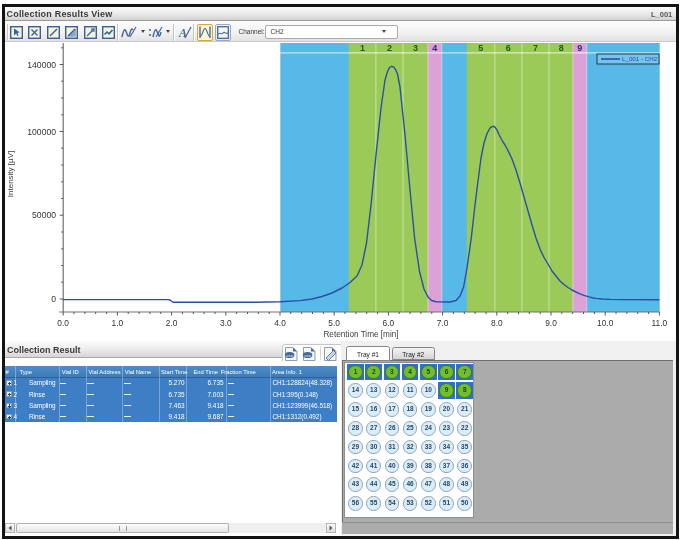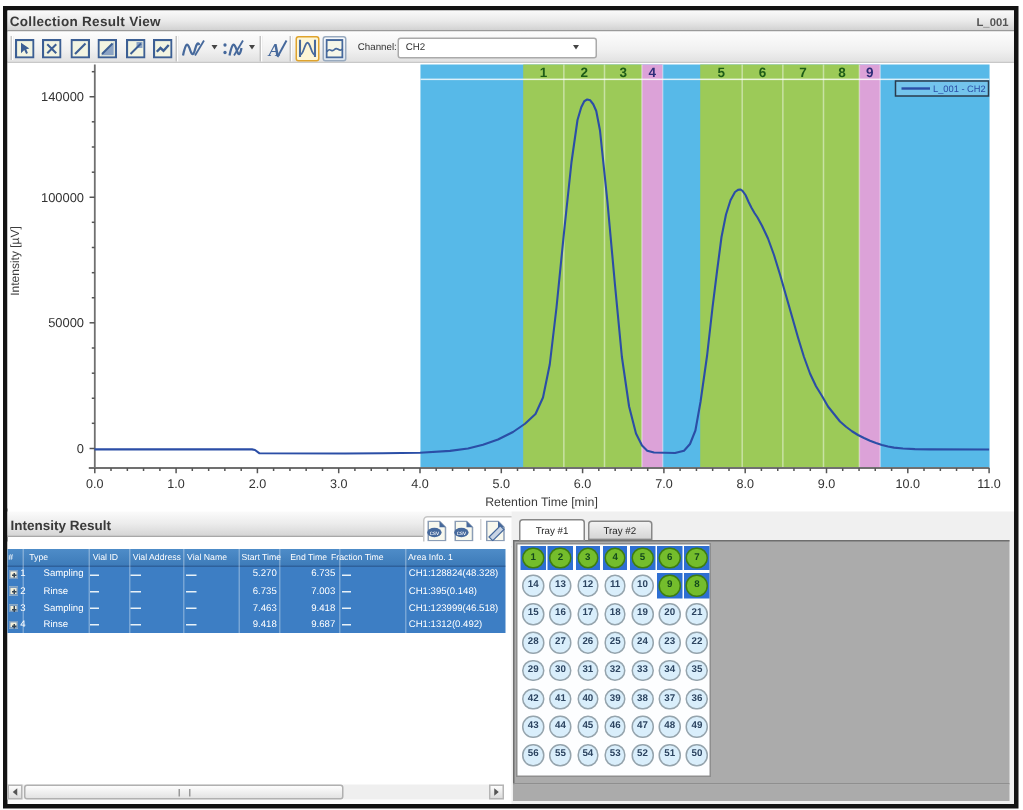--- a/index.html
+++ b/index.html
@@ -28,21 +28,21 @@
   #gridbox{left:344px;top:362px;width:130px;height:156px;background:#fdfeff;border:1px solid #8e8e8e;box-sizing:border-box;}
   .vial{position:absolute;width:14.6px;height:14.6px;border-radius:50%;background:#d9eefb;border:1.2px solid #95a4ad;box-sizing:border-box;text-align:center;font-size:6.5px;font-weight:bold;color:#2c4460;line-height:12.2px;font-family:"Liberation Sans",sans-serif;}
   .vsel{background:#74bd2c;border:1.2px solid #3e7d10;color:#14491c;}
   .vbg{position:absolute;width:16.8px;height:16.8px;background:#2e6fd2;}
 </style>
 </head>
 <body>
 <div class="abs" id="blackframe"></div>
 <div class="abs" id="content"></div>
 <div class="abs" id="titlebar"></div>
-<div class="abs" id="titletext">Collection Result View</div>
+<div class="abs" id="titletext">Collection Results View</div>
 <div class="abs" id="l001">L_001</div>
 <div class="abs" id="toolbar"></div>
 <div class="abs" style="left:6.5px;top:24px;width:1px;height:16px;background:#c9c9c9;border-right:1px solid #fff"></div>
 <svg class="abs" style="left:10.0px;top:25.5px" width="13" height="13" viewBox="0 0 13 13">
     <rect x="0.7" y="0.7" width="11.6" height="11.6" fill="#f2f4e2" stroke="#3c5f94" stroke-width="1.4"></rect>
     <path d="M4 2.5 L4 9.5 L6.2 7.4 L7.4 10 L8.6 9.4 L7.5 6.9 L9.6 6.3 Z" fill="#3c5f94"></path>
   </svg>
 <svg class="abs" style="left:28.4px;top:25.5px" width="13" height="13" viewBox="0 0 13 13">
     <rect x="0.7" y="0.7" width="11.6" height="11.6" fill="#f2f4e2" stroke="#3c5f94" stroke-width="1.4"></rect>
     <path d="M3.5 9.5 L9.5 3.5 M3.5 3.5 L9.5 9.5" stroke="#3c5f94" stroke-width="1.4" fill="none"></path>
@@ -215,21 +215,21 @@
 <text x="56" y="218.2" font-size="8.6" fill="#333" text-anchor="end" font-family="Liberation Sans, sans-serif">50000</text>
 <text x="56" y="134.5" font-size="8.6" fill="#333" text-anchor="end" font-family="Liberation Sans, sans-serif">100000</text>
 <text x="56" y="67.5" font-size="8.6" fill="#333" text-anchor="end" font-family="Liberation Sans, sans-serif">140000</text>
 <text x="12.5" y="174" font-size="8" fill="#3d3d3d" text-anchor="middle" font-family="Liberation Sans, sans-serif" transform="rotate(-90 12.5 174)">Intensity [µV]</text>
 <polyline points="63.0,299.6 168.0,299.6 170.0,300.0 173.0,302.2 230.0,302.3 255.0,302.2 280.0,301.8 300.0,300.6 312.0,299.0 322.0,296.5 332.0,293.0 342.0,288.0 350.0,282.5 357.0,276.0 362.0,265.0 366.5,243.0 371.0,205.0 376.0,155.0 381.0,108.0 385.0,80.0 387.5,71.5 389.5,67.5 391.5,66.3 393.5,66.9 395.5,69.5 397.5,74.0 400.0,87.0 405.0,135.0 410.0,190.0 414.6,238.0 419.4,271.0 424.0,289.0 428.0,297.0 431.5,300.5 436.0,301.7 450.0,302.0 456.0,300.5 460.0,296.0 463.6,287.0 467.0,268.0 471.4,237.0 475.0,205.0 478.0,181.0 481.0,158.0 484.0,143.0 487.0,133.5 490.0,128.0 492.0,126.6 493.5,126.3 495.0,127.2 497.0,130.0 499.0,134.5 501.0,138.5 503.0,142.0 505.0,145.0 508.0,150.5 512.0,159.0 516.0,170.0 520.0,183.0 524.0,197.0 528.0,211.0 532.0,225.0 536.0,238.0 540.0,249.0 544.0,257.5 548.0,264.0 552.0,271.0 556.0,276.0 560.0,281.0 564.0,284.5 568.0,287.5 572.0,290.0 576.0,292.0 580.0,293.8 584.0,295.3 588.0,296.6 592.0,297.7 596.0,298.4 602.0,299.0 610.0,299.4 620.0,299.6 659.4,299.7" fill="none" stroke="#2b4ea6" stroke-width="1.4" stroke-linejoin="round"></polyline>
 <rect x="597" y="54" width="62" height="10" fill="#74c4ec" stroke="#2a3b4c" stroke-width="1"></rect>
 <line x1="601" y1="59" x2="620" y2="59" stroke="#2b4ea6" stroke-width="1.6"></line>
 <text x="622" y="61.3" font-size="6.2" fill="#2b4ea6" font-family="Liberation Sans, sans-serif">L_001 - CH2</text>
 </svg>
 <div class="abs" id="crheader"></div>
-<div class="abs" id="crtext">Intensity Result</div>
+<div class="abs" id="crtext">Collection Result</div>
 <div class="abs" id="criconbox"></div>
 <svg class="abs" style="left:284.3px;top:346.5px" width="14" height="14" viewBox="0 0 14 14">
 <path d="M1.5 0.5 L9 0.5 L13 4.5 L13 13.5 L1.5 13.5 Z" fill="#f8f8ee" stroke="#8b9db5" stroke-width="1"></path>
 <path d="M9 0.5 L13 4.5 L9 4.5 Z" fill="#46699c"></path>
     <ellipse cx="5.6" cy="8" rx="4.8" ry="3.1" fill="#46699c"></ellipse>
     <text x="5.6" y="9.6" font-size="4.2" fill="#fff" text-anchor="middle">csv</text>
   </svg>
 <svg class="abs" style="left:301.5px;top:346.5px" width="14" height="14" viewBox="0 0 14 14">
 <path d="M1.5 0.5 L9 0.5 L13 4.5 L13 13.5 L1.5 13.5 Z" fill="#f8f8ee" stroke="#8b9db5" stroke-width="1"></path>
 <path d="M9 0.5 L13 4.5 L9 4.5 Z" fill="#46699c"></path>

